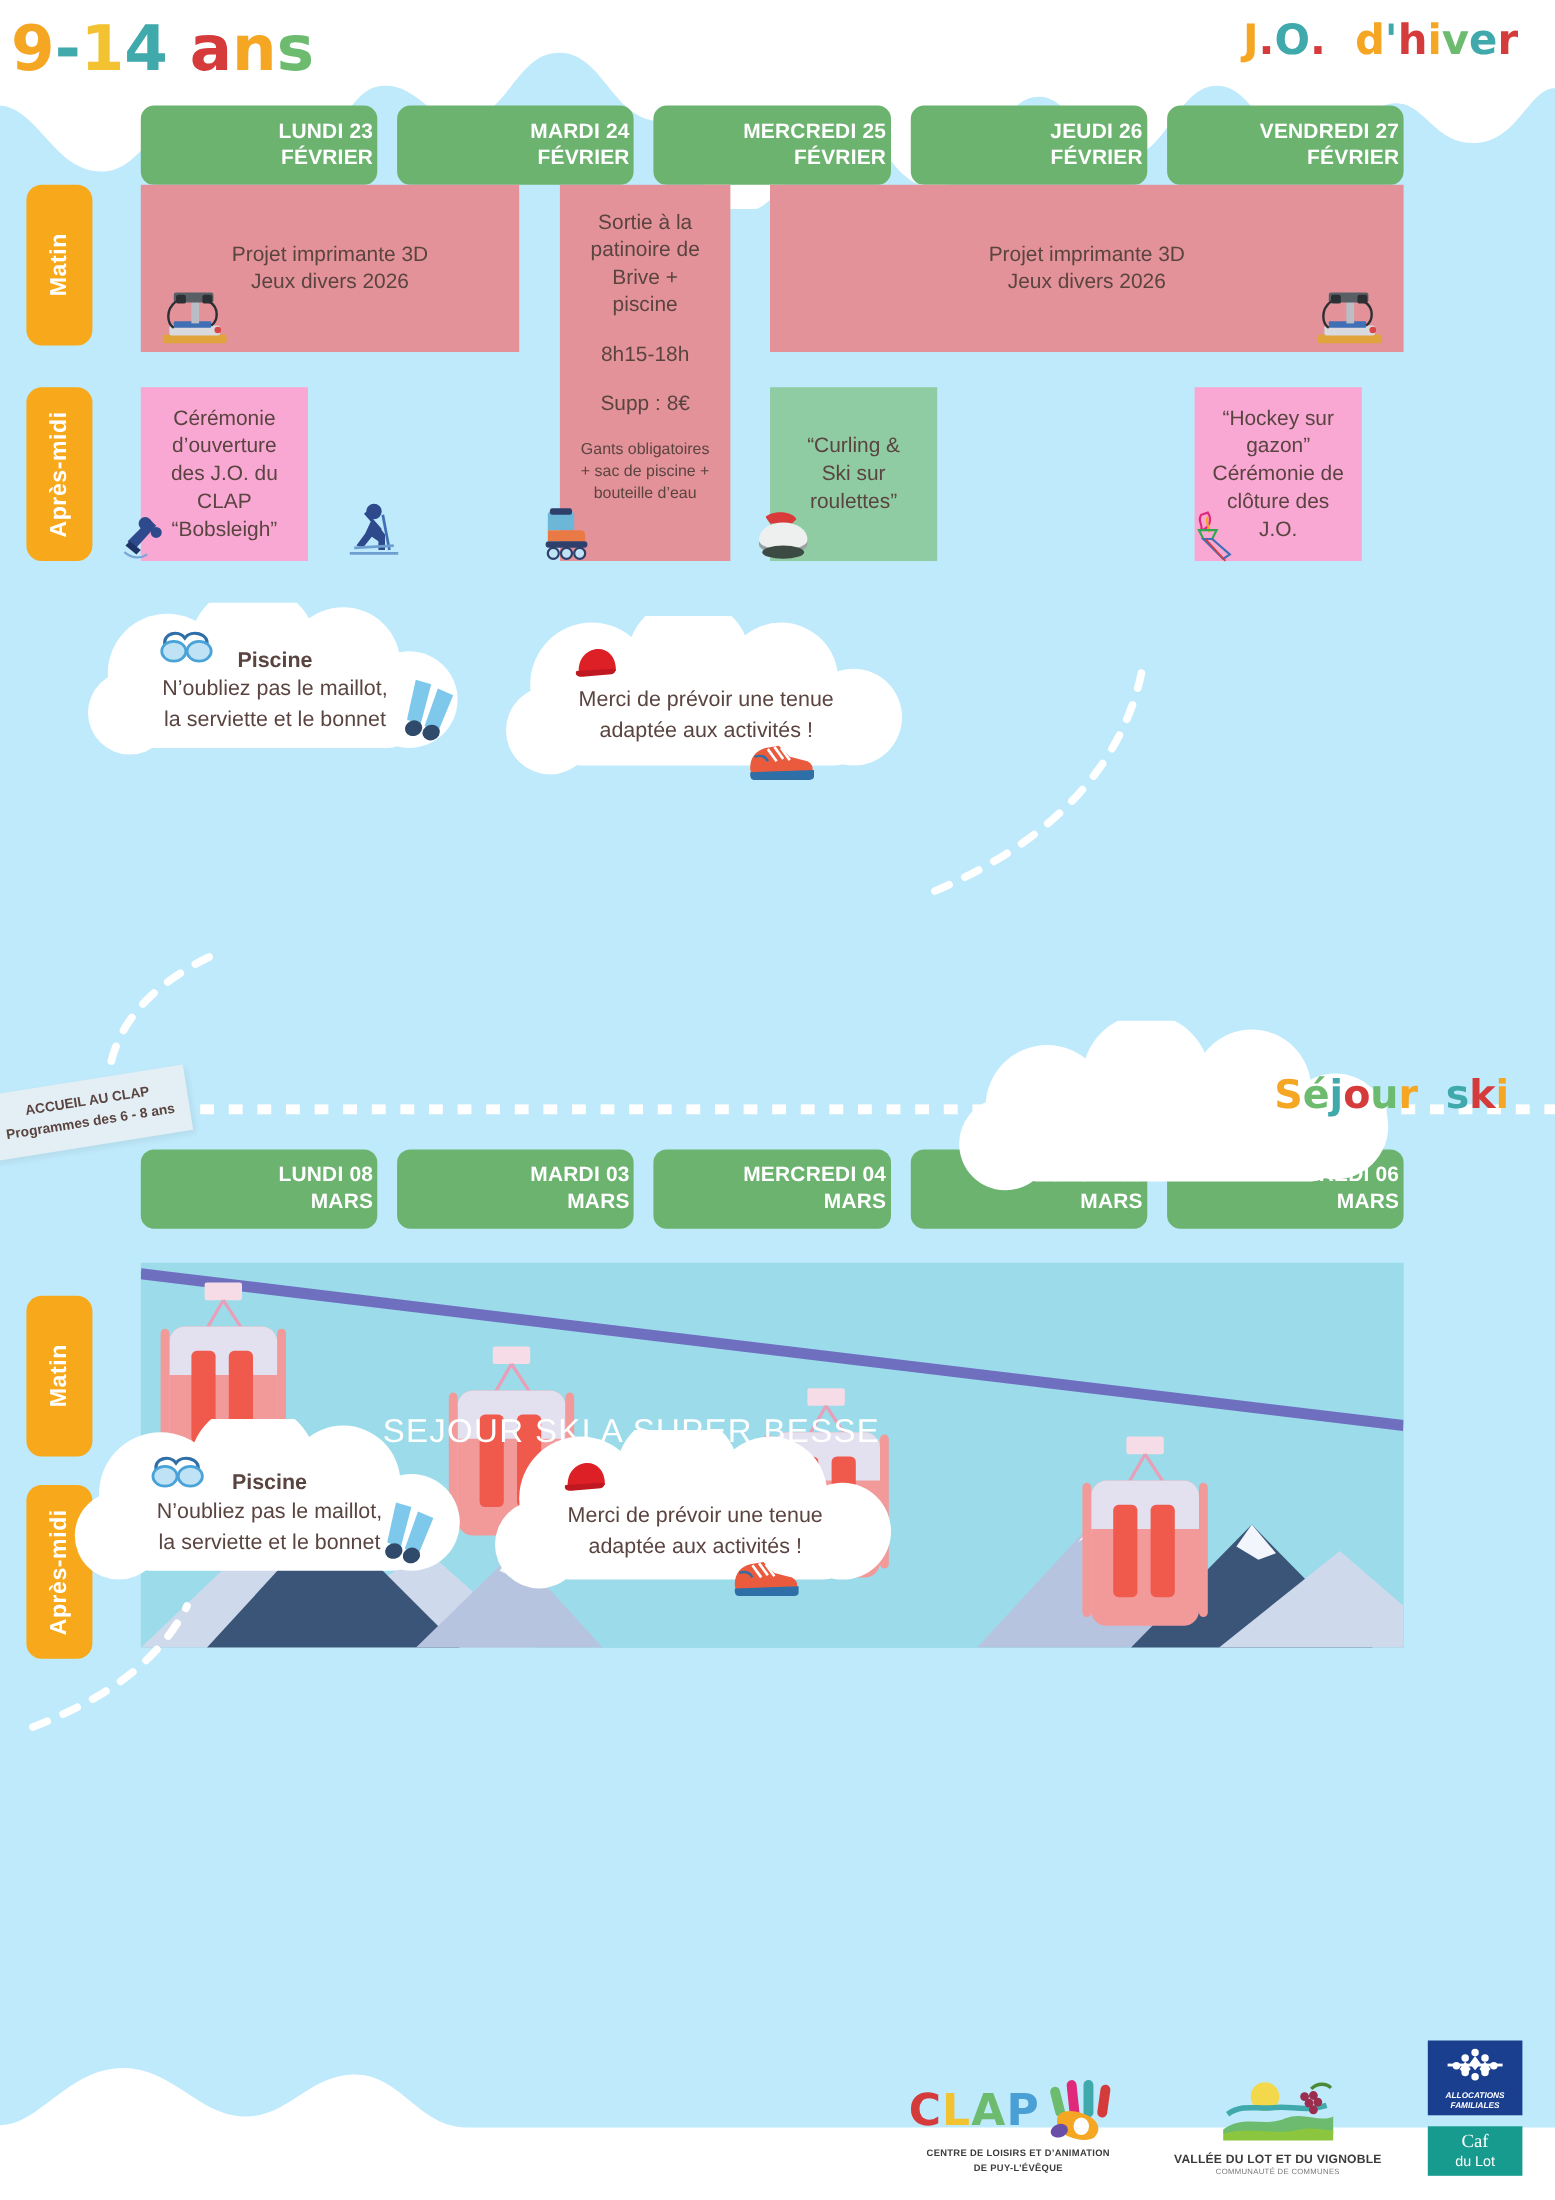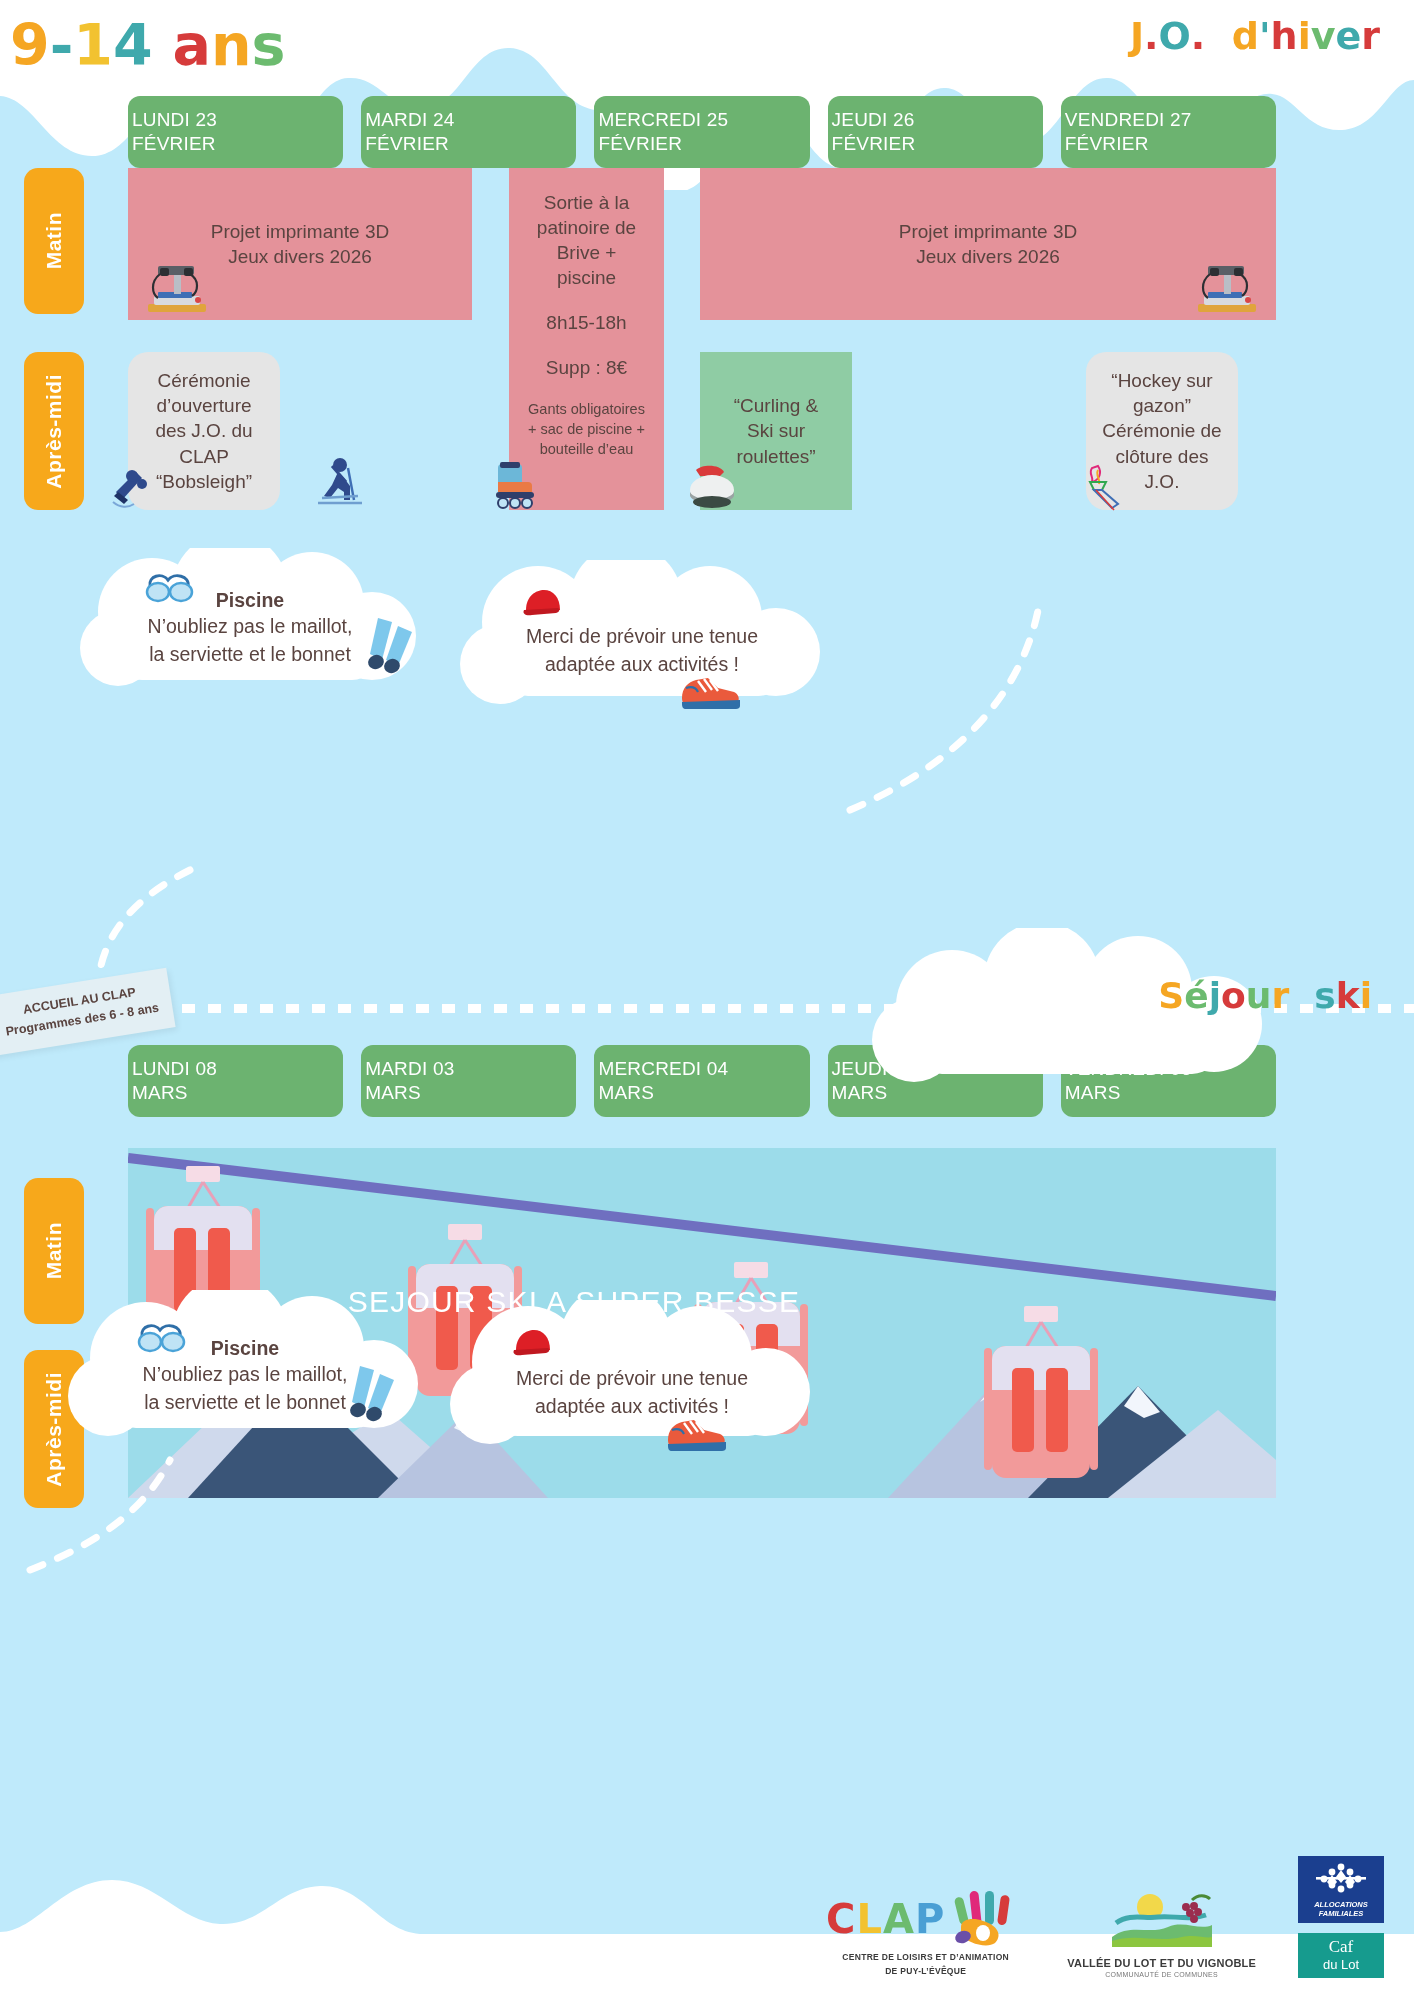--- a/index.html
+++ b/index.html
@@ -20,43 +20,43 @@
   #jo-title  { right:34px; top:14px; font-size:38px; }
   #sejour-title { right:42px; top:975px; font-size:36px; z-index:9;}
 
   .c-orange{color:#f5a623;} .c-green{color:#6cbb6f;} .c-teal{color:#3fa9ac;}
   .c-red{color:#d63b3b;} .c-yellow{color:#f2c230;} .c-blue{color:#4a9fd4;}
 
   
   .dayrow { position:absolute; left:128px; width:1148px; display:flex; gap:18px; }
   .day {
     flex:1; background:#6cb370; color:#fff; border-radius:12px;
-    text-align:left; padding:12px 4px; line-height:1.25;
-    font-weight:normal; font-size:19px; letter-spacing:.2px;
+    text-align:right; padding:12px 4px; line-height:1.25;
+    font-weight:bold; font-size:19px; letter-spacing:.2px;
     font-family:"Liberation Sans", sans-serif;
   }
   .day .d2 { display:block; }
 
   
   .sidelabel{
     position:absolute; left:24px; width:60px; background:#f7a81b; color:#fff;
     border-radius:14px; display:flex; align-items:center; justify-content:center;
     font-weight:bold; font-size:21px;
   }
   .sidelabel span{ writing-mode:vertical-rl; transform:rotate(180deg); letter-spacing:.5px;}
 
   
   .cell{
     position:absolute; color:#5a4440; text-align:center;
     font-size:19px; line-height:1.32; padding:14px 10px;
     display:flex; flex-direction:column; justify-content:center;
   }
   .cell.pink{ background:#e4929a; }
   .cell.green{ background:#8fcca4; }
-  .cell.yellow{ background:#e5e5e5;border-radius:20px; }
+  .cell.yellow{ background:#f9a8d4; }
   .cell .small{ font-size:14.5px; line-height:1.35; }
   .cell .gap{ height:20px; }
 
   .cellicon{ position:absolute; width:60px; height:60px; pointer-events:none; }
 
   
   .notecloud{ position:absolute; z-index:5; }
   .notecloud .txt{
     position:absolute; text-align:center; color:#5a4440;
     font-size:19.5px; line-height:1.45; width:100%;

